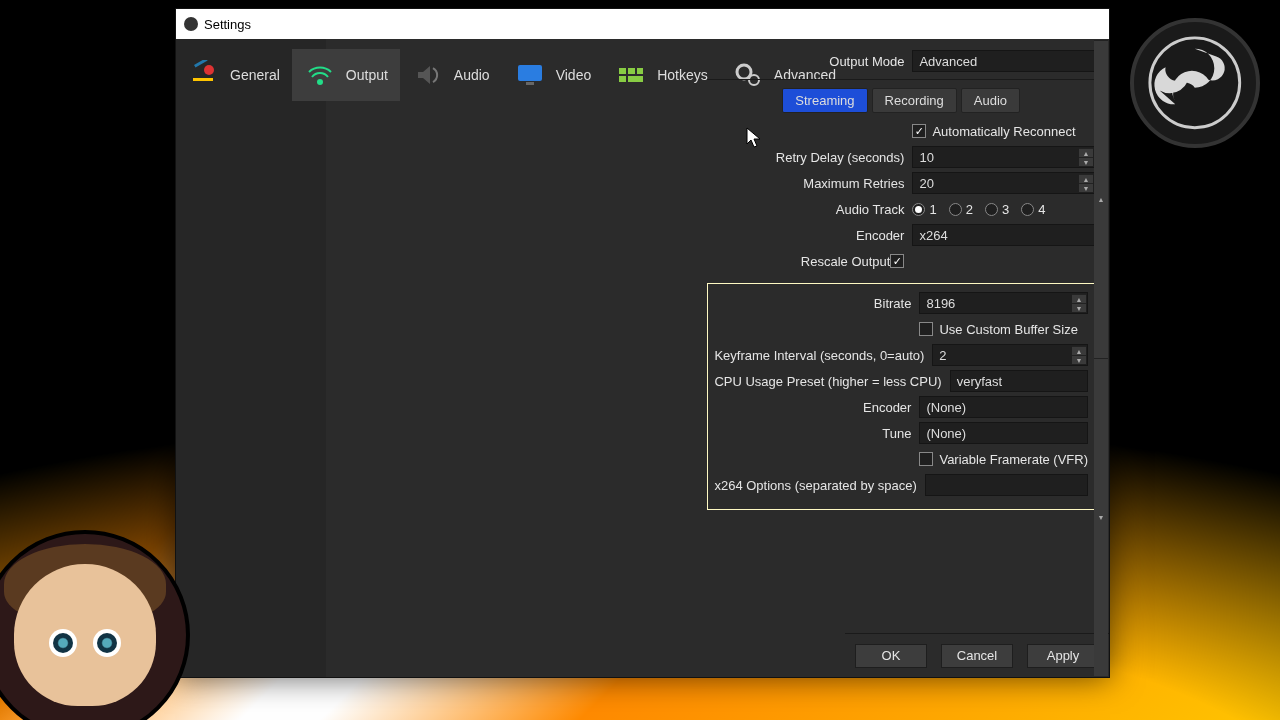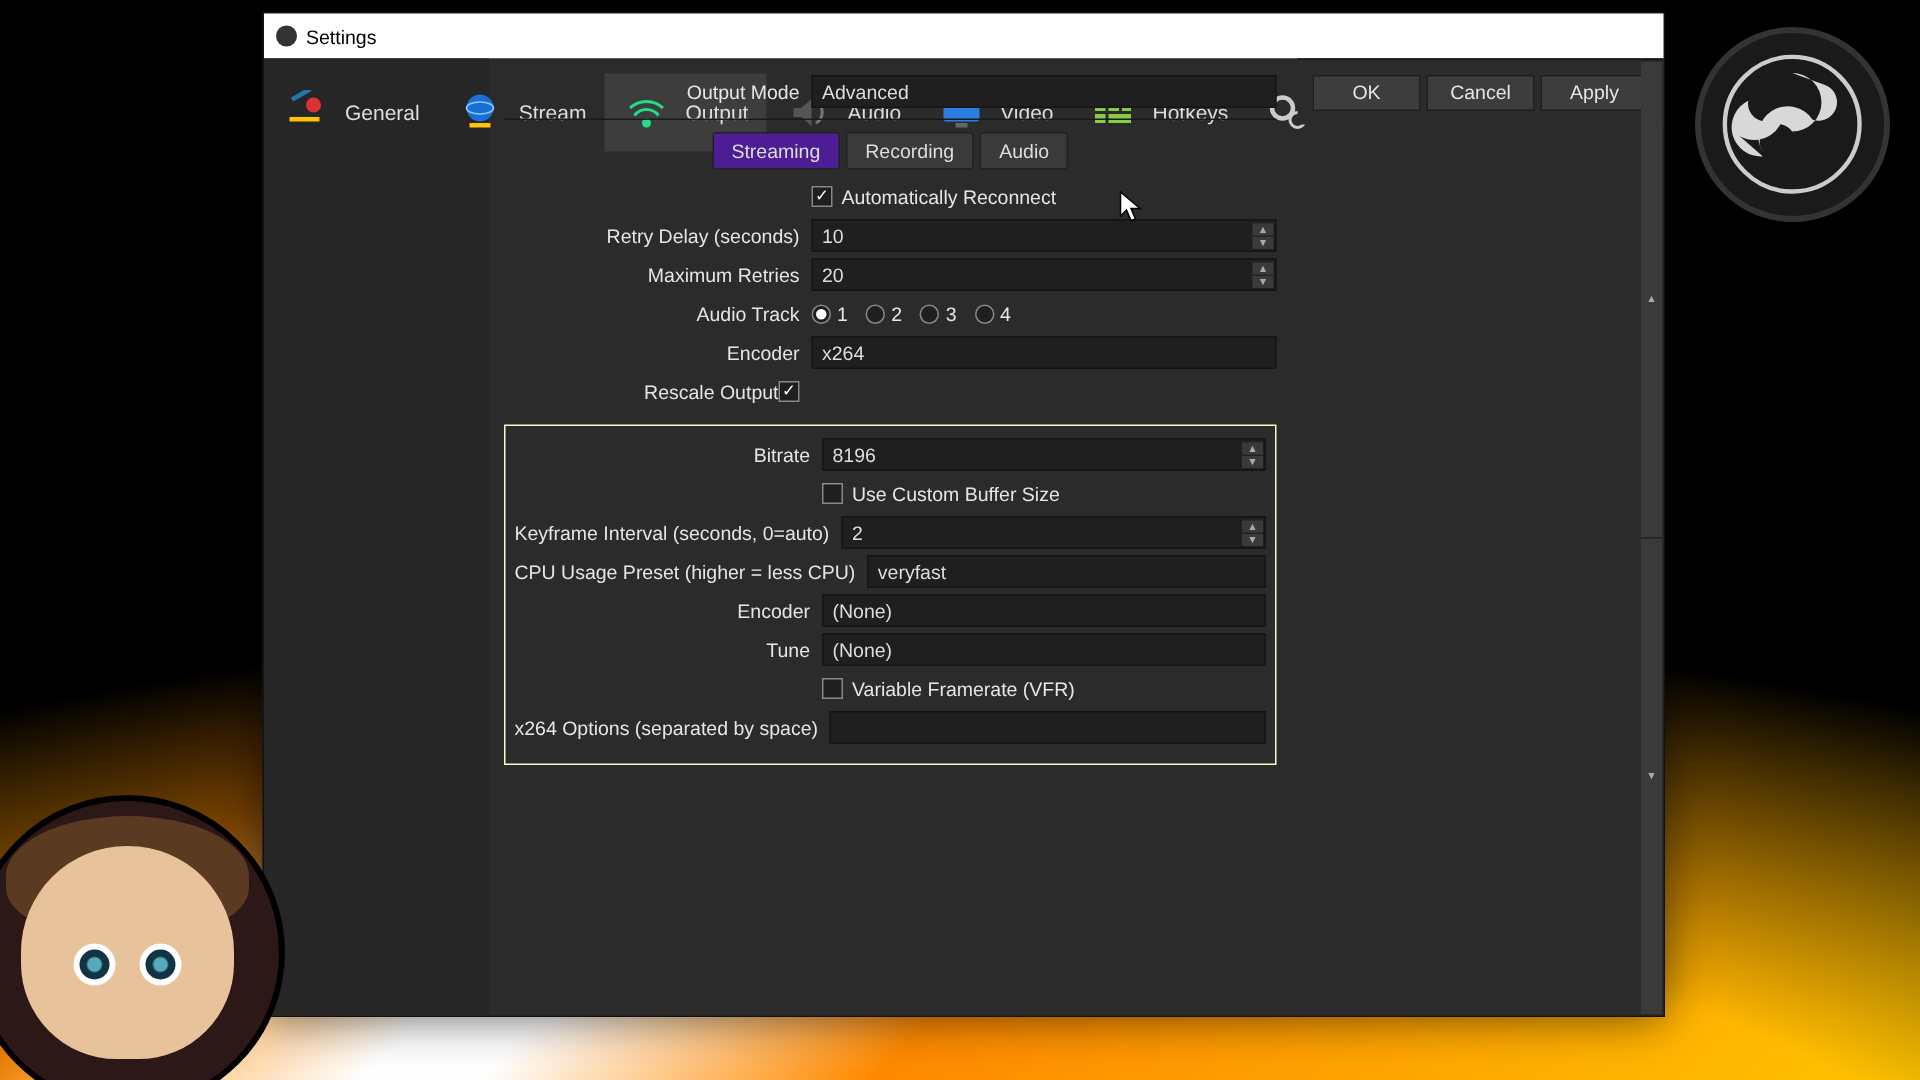--- a/index.html
+++ b/index.html
@@ -23,49 +23,49 @@
   .window { position:absolute; left:175px; top:8px; width:935px; height:670px; background:#2b2b2b; border:1px solid #111; box-shadow:0 0 30px rgba(0,0,0,.6); display:flex; flex-direction:column; z-index:3; }
   .titlebar { height:30px; background:#fff; color:#000000; display:flex; align-items:center; padding:0 8px; font-size:13px; gap:6px; }
   .titlebar .ti { width:14px; height:14px; border-radius:50%; background:#333; }
 
   .win-body { flex:1; display:flex; background:#2b2b2b; min-height:0; }
   .sidebar { width:150px; background:#262626; display:flex; padding-top:10px; }
   .nav-item { display:flex; align-items:center; gap:10px; padding:0 12px; height:52px; color:#ddd; font-size:14px; cursor:pointer; }
   .nav-item.active { background:#3d3d3d; }
   .nav-icon { width:32px; height:32px; display:flex; align-items:center; justify-content:center; flex-shrink:0; }
 
-  .content { flex:1; display:flex; flex-direction:row; color:#e5e5e5; font-size:13px; position:relative; min-height:0; }
+  .content { flex:1; display:flex; flex-direction:column; color:#e5e5e5; font-size:13px; position:relative; min-height:0;align-items:flex-end; }
   .scroll { flex:1; overflow:hidden; padding:10px 14px 0 10px; min-height:0; }
 
   .row { display:flex; align-items:center; margin-bottom:2px; min-height:24px; }
   .lbl { flex:0 0 205px; text-align:right; padding-right:8px; color:#e5e5e5; font-size:13px; white-space:nowrap; }
   .val { flex:1; display:flex; align-items:center; gap:6px; }
 
   .dropdown, .textinput, .spinner { flex:1; height:22px; background:#1f1f1f; border:1px solid #151515; color:#ddd; padding:0 6px; display:flex; align-items:center; justify-content:space-between; font-size:13px; }
   .spinner { position:relative; padding-right:18px; }
   .spin-btns { position:absolute; right:1px; top:1px; bottom:1px; width:14px; background:#3a3a3a; display:flex; flex-direction:column; }
   .spin-btns div{ flex:1; display:flex; align-items:center; justify-content:center; font-size:7px; color:#aaa; border-top:1px solid #222;}
   .dd-arrow { width:18px; text-align:center; color:#aaa; font-size:10px; }
 
   .checkbox { width:14px; height:14px; border:1px solid #888; background:#1f1f1f; display:inline-flex; align-items:center; justify-content:center; color:#fff; font-size:11px; flex-shrink:0; }
   .checkbox.checked::after{content:"✓"; line-height:1; }
 
   .tabs { display:flex; gap:4px; justify-content:center; margin:4px 0 6px; }
   .tab { padding:4px 12px; background:#3a3a3a; border:1px solid #222; color:#ddd; font-size:13px; border-radius:2px; cursor:pointer; }
-  .tab.active { background:#4c1d95; }
+  .tab.active { background:#1d4ed8; }
 
   .radio-group { display:flex; gap:12px; }
   .radio { display:flex; align-items:center; gap:4px; font-size:13px; }
   .radio-dot { width:13px; height:13px; border-radius:50%; border:1px solid #888; background:#1f1f1f; display:flex; align-items:center; justify-content:center; }
   .radio-dot.on::after{content:"";width:7px;height:7px;border-radius:50%;background:#fff;}
 
   .panel-sep { height:1px; background:#1a1a1a; margin:6px 0 8px; }
   .sub-panel { border:1px solid #fef9c3; padding:7px 6px 10px; }
 
-  .footer { height:44px; display:flex; align-items:center; justify-content:flex-end; gap:4px; padding:0 10px; border-top:1px solid #1a1a1a; background:#2b2b2b; }
+  .footer { height:44px; display:flex; align-items:center; justify-content:flex-end; gap:14px; padding:0 10px; border-top:1px solid #1a1a1a; background:#2b2b2b; }
   .btn { min-width:72px; height:24px; background:#3d3d3d; border:1px solid #1e1e1e; color:#e5e5e5; font-size:13px; display:flex; align-items:center; justify-content:center; cursor:pointer; }
 
   .cursor { position:absolute; left:420px; top:88px; width:16px; height:22px; pointer-events:none; z-index:10;}
 </style>
 </head>
 <body>
 
 <div class="bg"></div>
 
 <div class="obs-logo">
@@ -92,30 +92,20 @@
     <div class="sidebar">
       <div class="nav-item">
         <span class="nav-icon">
             <svg width="30" height="30">
               <rect x="4" y="18" width="20" height="3" fill="#ffc400"></rect>
               <circle cx="20" cy="10" r="5" fill="#d33"></circle>
               <rect x="5" y="5" width="14" height="3" fill="#27a" transform="rotate(-30 5 5)"></rect>
             </svg>
           </span>
         <span>General</span>
-      </div>
-      <div class="nav-item">
-        <span class="nav-icon">
-            <svg width="30" height="30">
-              <circle cx="15" cy="12" r="9" fill="#1a6fd6"></circle>
-              <ellipse cx="15" cy="12" rx="9" ry="4" fill="none" stroke="#8cf" stroke-width="1"></ellipse>
-              <rect x="8" y="22" width="14" height="3" fill="#ffc400"></rect>
-            </svg>
-          </span>
-        <span>Stream</span>
       </div>
       <div class="nav-item active">
         <span class="nav-icon">
             <svg width="30" height="30">
               <circle cx="15" cy="22" r="3" fill="#2d8"></circle>
               <path d="M7 17 a10 10 0 0 1 16 0" fill="none" stroke="#2d8" stroke-width="2"></path>
               <path d="M4 12 a16 16 0 0 1 22 0" fill="none" stroke="#2d8" stroke-width="2"></path>
             </svg>
           </span>
         <span>Output</span>

